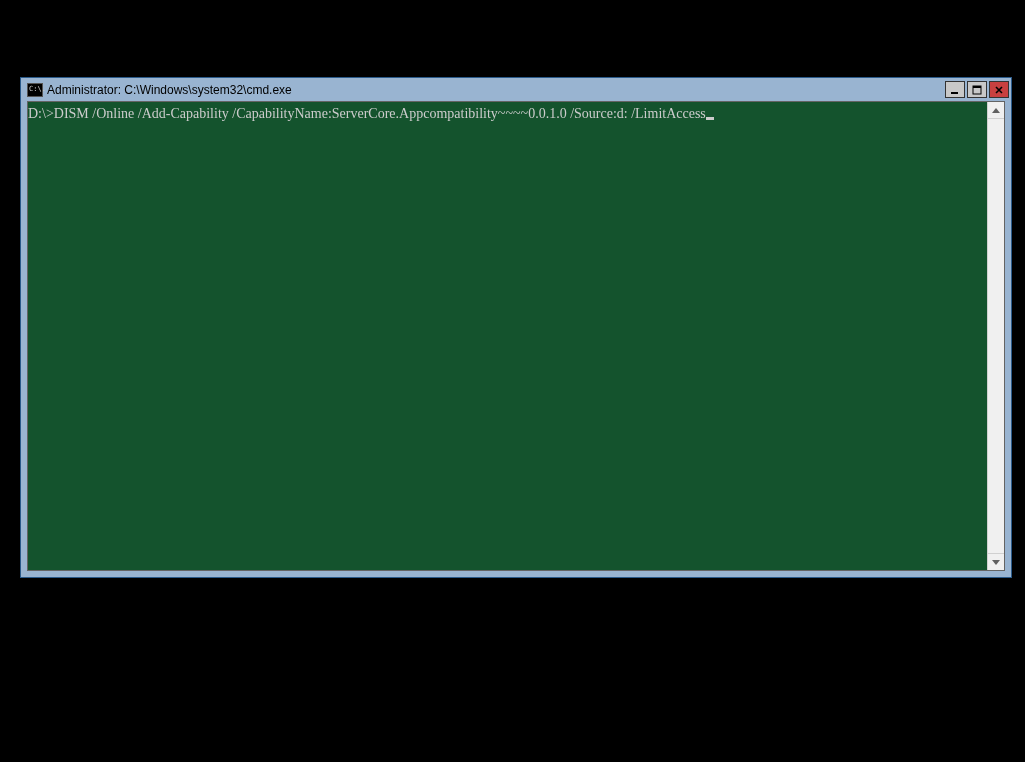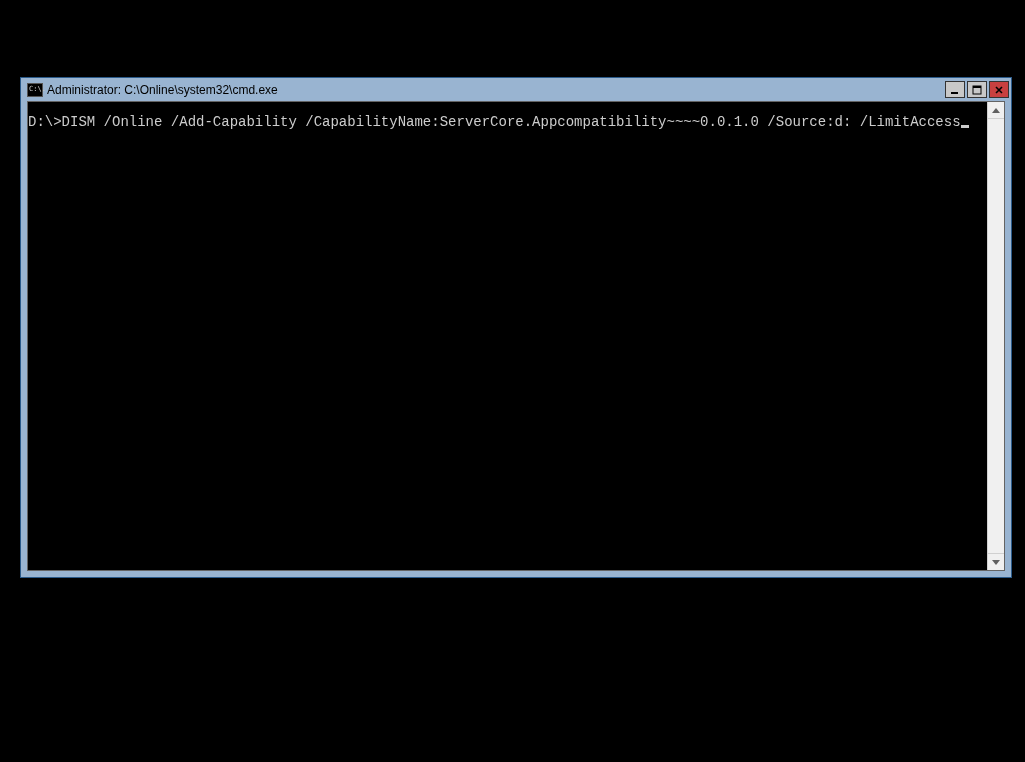--- a/index.html
+++ b/index.html
@@ -70,26 +70,26 @@
     .win-btn.close { background: #c84040; }
     .win-btn svg { display: block; }
     .window-body {
       flex: 1;
       display: flex;
       margin: 0 6px 6px 6px;
       border: 1px solid #646464;
     }
     .console {
       flex: 1;
-      background: #000000;
+      background: #14532d;
       color: #cccccc;
-      font-family: Liberation Mono, monospace;
+      font-family: Liberation Serif, serif;
       font-size: 14px;
       line-height: 16px;
-      padding: 12px 2px 2px 0px;
+      padding: 4px 2px 2px 0px;
       white-space: pre;
       overflow: hidden;
       position: relative;
     }
     .console-line {
       display: block;
     }
     .cursor {
       display: inline-block;
       width: 8px;
@@ -122,21 +122,21 @@
     .scroll-track { flex: 1; background: #f0f0f0; }
   </style>
 </head>
 <body>
 
 <div class="window">
   <div class="titlebar">
     <div class="titlebar-icon">
       <span>C:\.</span>
     </div>
-    <div class="titlebar-text">Administrator: C:\Online\system32\cmd.exe</div>
+    <div class="titlebar-text">Administrator: C:\Windows\system32\cmd.exe</div>
     <div class="window-controls">
       <div class="win-btn min">
         <svg width="10" height="10" viewBox="0 0 10 10">
             <rect x="1" y="7" width="7" height="2" fill="#000"></rect>
           </svg>
       </div>
       <div class="win-btn max">
         <svg width="10" height="10" viewBox="0 0 10 10">
             <rect x="1" y="1" width="8" height="8" fill="none" stroke="#000" stroke-width="1"></rect>
             <rect x="1" y="1" width="8" height="2" fill="#000"></rect>

